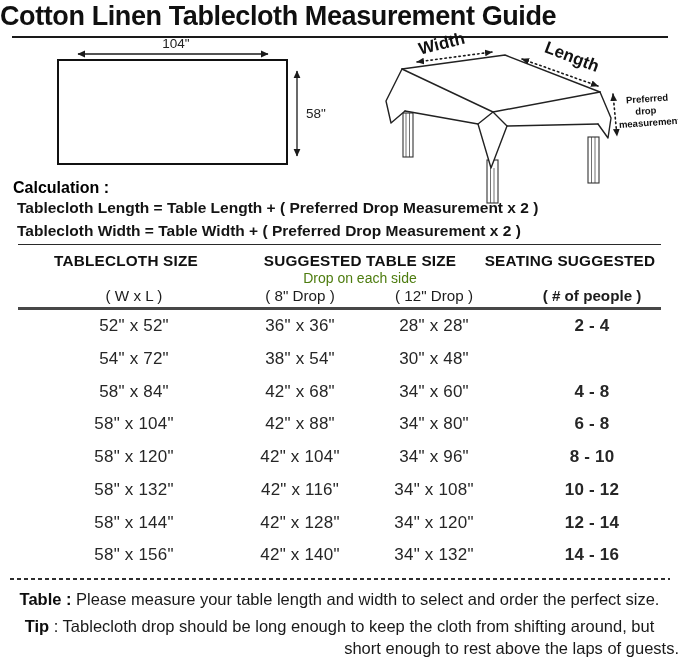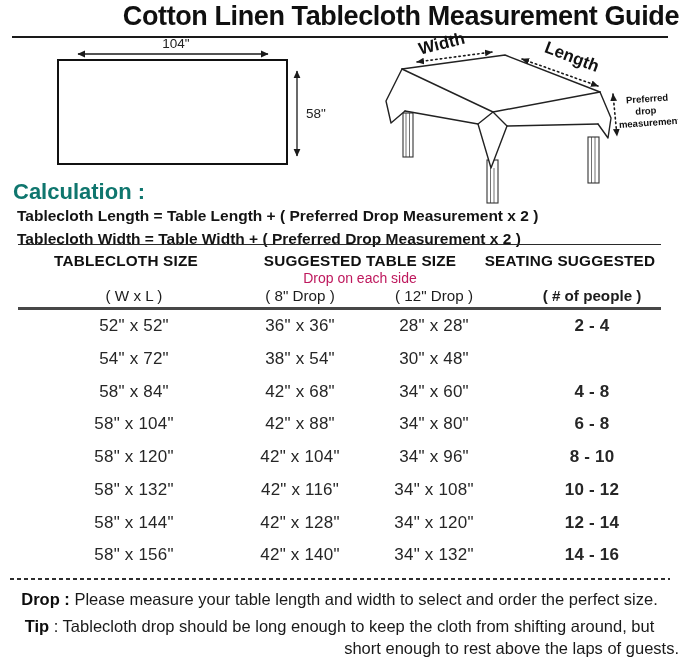--- a/index.html
+++ b/index.html
@@ -2,39 +2,39 @@
 <html><head>
 <meta charset="utf-8">
 <style>
   html,body{margin:0;padding:0;}
   body{
     width:679px;height:657px;position:relative;background:#ffffff;
     font-family:"Liberation Sans",sans-serif;color:#1c1c1c;overflow:hidden;
   }
   .abs{position:absolute;}
   .page-title{
-    left:0;right:0;top:1px;text-align:right;
+    left:0;right:0;top:1px;text-align:left;
     font-size:27px;font-weight:700;letter-spacing:-0.4px;color:#101010;white-space:nowrap;
   }
   .title-rule{left:12px;right:11px;top:36px;height:2px;background:#1a1a1a;}
 
   
   .calc{left:13px;top:179px;}
-  .calc-heading{font-size:22px;font-weight:700;color:#0f766e;}
+  .calc-heading{font-size:16px;font-weight:700;color:#000000;}
   .calc-line{margin-left:4px;font-size:15.5px;font-weight:700;color:#141414;line-height:22.5px;}
   .calc-line:first-of-type{margin-top:4px;}
 
   
   .size-table{left:18px;top:244px;width:643px;border-top:1.6px solid #2a2a2a;}
   .tbl-head{position:relative;height:62px;}
   .tbl-head .hcell{position:absolute;text-align:center;font-size:15.3px;font-weight:700;color:#101010;letter-spacing:0.2px;white-space:nowrap;}
   .h-cloth{left:8px;width:200px;top:7px;}
   .h-sugg{left:242px;width:200px;top:7px;}
   .h-seat{left:452px;width:200px;top:7px;}
-  .h-subnote{position:absolute;left:242px;width:200px;top:25px;text-align:center;font-size:14px;color:#be185d;white-space:nowrap;}
+  .h-subnote{position:absolute;left:242px;width:200px;top:25px;text-align:center;font-size:14px;color:#4d7c0f;white-space:nowrap;}
   .sub-row{position:absolute;left:0;top:42px;width:100%;height:18px;font-size:15.2px;color:#1c1c1c;}
   .thick-rule{height:3px;background:#474747;}
   .tbl-rows{position:relative;}
   .trow{position:relative;height:32.75px;}
   .cell{position:absolute;text-align:center;white-space:nowrap;}
   .trow .cell{font-size:17px;color:#262626;line-height:32.75px;letter-spacing:0.2px;}
   .c1{left:16px;width:200px;}
   .c2{left:182px;width:200px;}
   .c3{left:316px;width:200px;}
   .c4{left:484px;width:180px;font-weight:bold;}
@@ -173,15 +173,15 @@
     <div class="trow">
       <span class="cell c1">58" x 156"</span>
       <span class="cell c2">42" x 140"</span>
       <span class="cell c3">34" x 132"</span>
       <span class="cell c4">14 - 16</span>
     </div>
   </div>
 </div>
 
 <div class="abs dashed-rule"></div>
-<div class="abs foot-line foot-note"><span class="foot-label">Drop :</span><span> Please measure your table length and width to select and order the perfect size.</span></div>
+<div class="abs foot-line foot-note"><span class="foot-label">Table :</span><span> Please measure your table length and width to select and order the perfect size.</span></div>
 <div class="abs foot-line foot-tip1"><span class="foot-label">Tip</span><span> : Tablecloth drop should be long enough to keep the cloth from shifting around, but</span></div>
 <div class="abs foot-line foot-tip2"><span>short enough to rest above the laps of guests.</span></div>
 
 </body></html>

